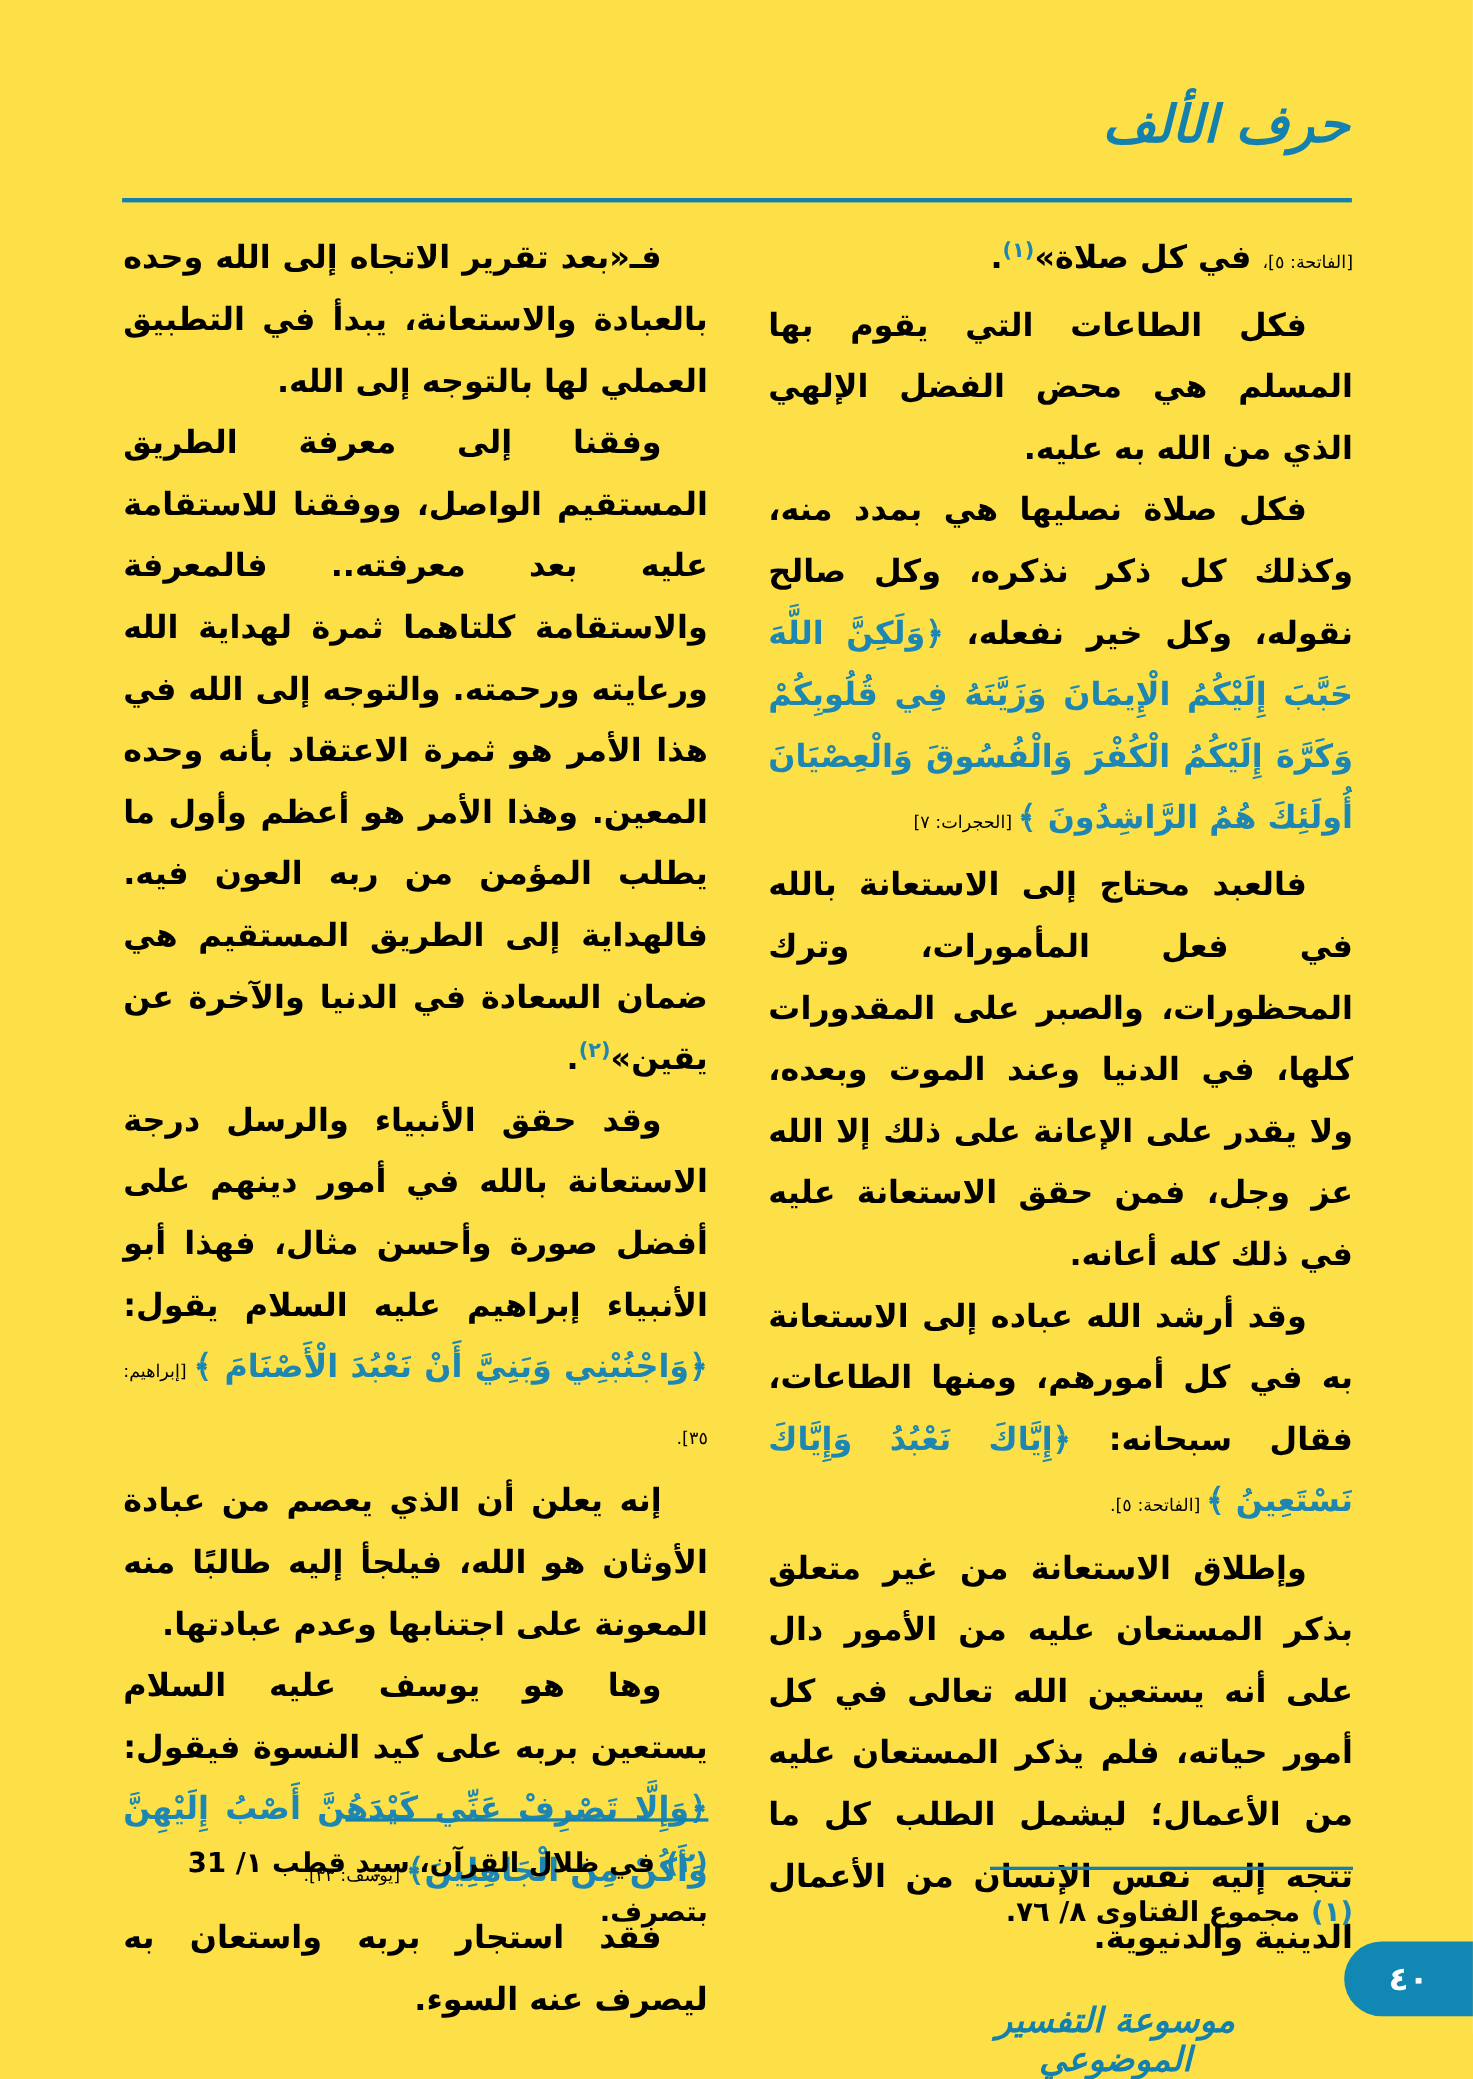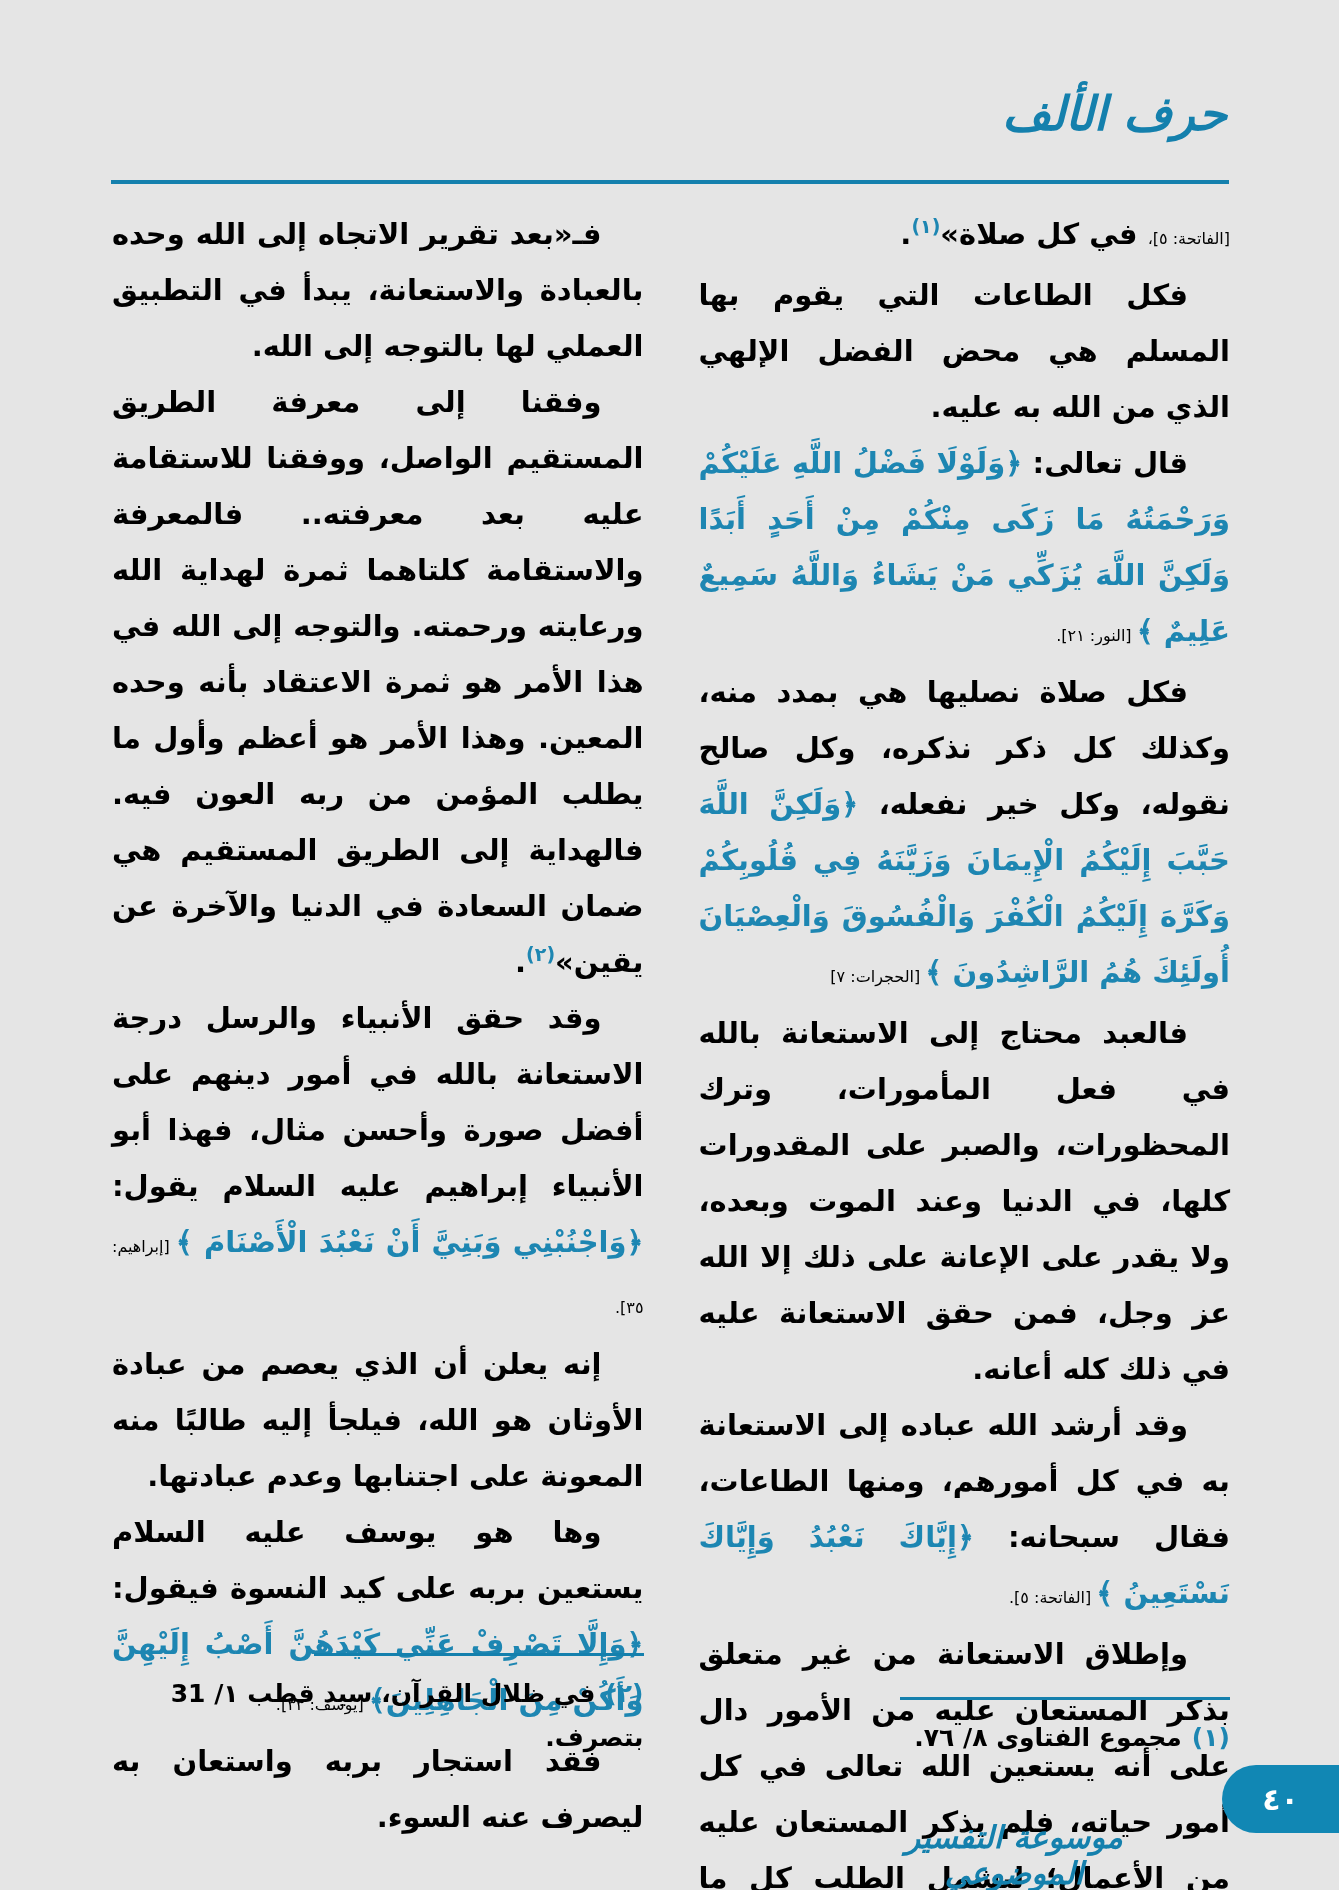--- a/index.html
+++ b/index.html
@@ -1,17 +1,17 @@
 <!DOCTYPE html>
 <html lang="ar" dir="rtl"><head>
 <meta charset="utf-8">
 <style>
   html,body{margin:0;padding:0;background:#ffffff;}
   .page{
-    position:relative;width:1339px;height:1890px;background:#e5e5e5;
+    position:relative;width:1339px;height:1890px;background:#fde047;
     direction:rtl;overflow:hidden;
     font-family:"DejaVu Sans", sans-serif;color:#000;
   }
   
   .header-title{
     position:absolute;top:86px;right:112px;
     font-size:47px;font-weight:bold;font-style:italic;
     color:#1480ad;letter-spacing:1px;
   }
   .header-rule{
@@ -56,21 +56,20 @@
   <div class="header-title">حرف الألف</div>
   <div class="header-rule"></div>
 
   <main class="columns">
 
     <section class="col">
       <p class="body-p no-indent"><span class="ref">[الفاتحة: ٥]،</span><span> في كل صلاة»</span><sup class="fn-mark">(١)</sup><span>.</span></p>
 
       <p class="body-p">فكل الطاعات التي يقوم بها المسلم هي محض الفضل الإلهي الذي من الله به عليه.</p>
 
-      <p class="body-p"><span>قال تعالى: </span><span class="quran">﴿وَلَوْلَا فَضْلُ اللَّهِ عَلَيْكُمْ وَرَحْمَتُهُ مَا زَكَى مِنْكُمْ مِنْ أَحَدٍ أَبَدًا وَلَكِنَّ اللَّهَ يُزَكِّي مَنْ يَشَاءُ وَاللَّهُ سَمِيعٌ عَلِيمٌ ﴾</span><span class="ref"> [النور: ٢١].</span></p>
 
       <p class="body-p"><span>فكل صلاة نصليها هي بمدد منه، وكذلك كل ذكر نذكره، وكل صالح نقوله، وكل خير نفعله، </span><span class="quran">﴿وَلَكِنَّ اللَّهَ حَبَّبَ إِلَيْكُمُ الْإِيمَانَ وَزَيَّنَهُ فِي قُلُوبِكُمْ وَكَرَّهَ إِلَيْكُمُ الْكُفْرَ وَالْفُسُوقَ وَالْعِصْيَانَ أُولَئِكَ هُمُ الرَّاشِدُونَ ﴾</span><span class="ref"> [الحجرات: ٧]</span></p>
 
       <p class="body-p">فالعبد محتاج إلى الاستعانة بالله في فعل المأمورات، وترك المحظورات، والصبر على المقدورات كلها، في الدنيا وعند الموت وبعده، ولا يقدر على الإعانة على ذلك إلا الله عز وجل، فمن حقق الاستعانة عليه في ذلك كله أعانه.</p>
 
       <p class="body-p"><span>وقد أرشد الله عباده إلى الاستعانة به في كل أمورهم، ومنها الطاعات، فقال سبحانه: </span><span class="quran">﴿إِيَّاكَ نَعْبُدُ وَإِيَّاكَ نَسْتَعِينُ ﴾</span><span class="ref"> [الفاتحة: ٥].</span></p>
 
       <p class="body-p">وإطلاق الاستعانة من غير متعلق بذكر المستعان عليه من الأمور دال على أنه يستعين الله تعالى في كل أمور حياته، فلم يذكر المستعان عليه من الأعمال؛ ليشمل الطلب كل ما تتجه إليه نفس الإنسان من الأعمال الدينية والدنيوية.</p>
 
       <div class="footnote-area">

